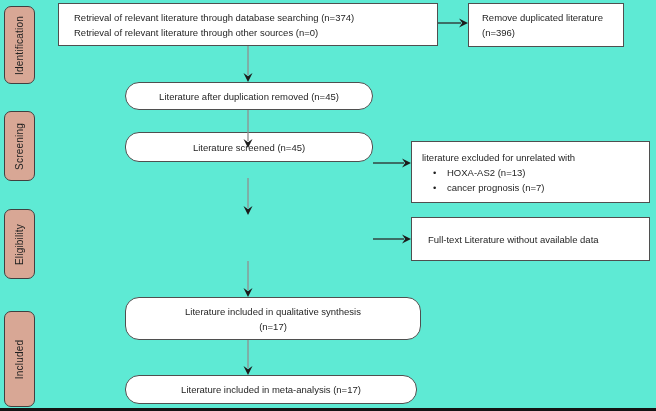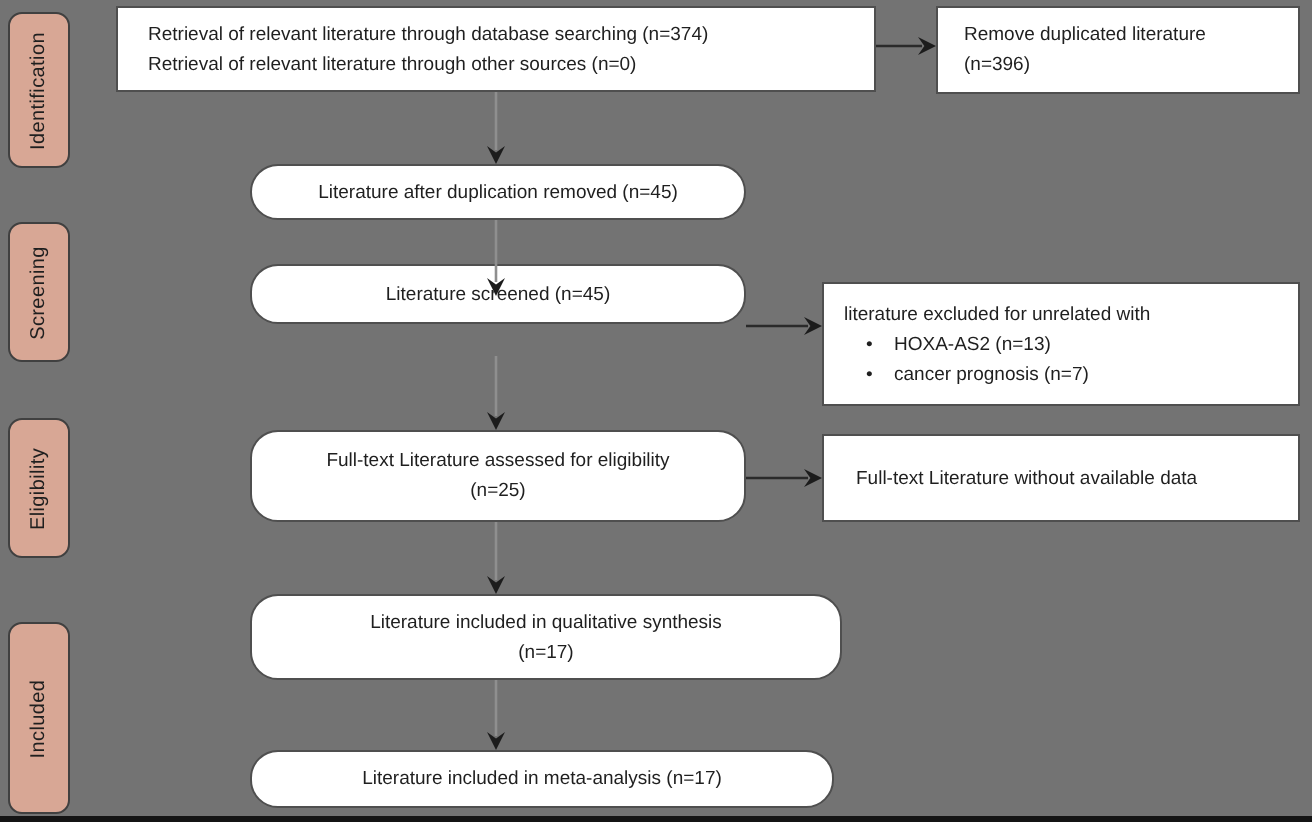--- a/index.html
+++ b/index.html
@@ -1,20 +1,20 @@
 <!DOCTYPE html>
 <html style="--stage_fill: #d8a795; --stage_border: #404040; --box_fill: #ffffff; --box_border: #4f4f4f; --line_gray: #8f8f8f; --arrow_dark: #1c1c1c; --text: #1f1f1f; --rule: #141414;"><head>
 <meta charset="utf-8">
 <style>
   html, body { margin: 0; padding: 0; background: #ffffff; }
   .canvas {
     position: relative;
     width: 656px;
     height: 411px;
-    background: #737373;
+    background: #5eead4;
     font-family: "Liberation Sans", sans-serif;
     color: var(--text, #1f1f1f);
     overflow: hidden;
   }
   .stage {
     position: absolute;
     left: 4px;
     width: 31px;
     background: var(--stage_fill, #d8a795);
     border: 1px solid var(--stage_border, #404040);
@@ -72,21 +72,21 @@
   </div>
   <div class="stage" style="top:311px;height:96px;">
     <span>Included</span>
   </div>
 
   <div class="box padded" style="left:58px;top:3px;width:380px;height:43px;">
     <div>Retrieval of relevant literature through database searching (n=374)</div>
     <div>Retrieval of relevant literature through other sources (n=0)</div>
   </div>
 
-  <div class="box padded13" style="left:468px;top:3px;width:182px;height:44px;">
+  <div class="box padded13" style="left:468px;top:3px;width:156px;height:44px;">
     <div>Remove duplicated literature</div>
     <div>(n=396)</div>
   </div>
 
   <div class="box center" style="left:125px;top:82px;width:248px;height:28px;">
     <div>Literature after duplication removed (n=45)</div>
   </div>
 
   <div class="box center" style="left:125px;top:132px;width:248px;height:30px;">
     <div>Literature screened (n=45)</div>
@@ -97,24 +97,20 @@
     <div class="bullet-row">
       <span class="dot">•</span>
       <span>HOXA-AS2 (n=13)</span>
     </div>
     <div class="bullet-row">
       <span class="dot">•</span>
       <span>cancer prognosis (n=7)</span>
     </div>
   </div>
 
-  <div class="box center" style="left:125px;top:215px;width:248px;height:46px;">
-    <div>Full-text Literature assessed for eligibility</div>
-    <div>(n=25)</div>
-  </div>
 
   <div class="box padded13" style="left:411px;top:217px;width:239px;height:44px;padding-left:16px;">
     <div>Full-text Literature without available data</div>
   </div>
 
   <div class="box center" style="left:125px;top:297px;width:296px;height:43px;">
     <div>Literature included in qualitative synthesis</div>
     <div>(n=17)</div>
   </div>
 

